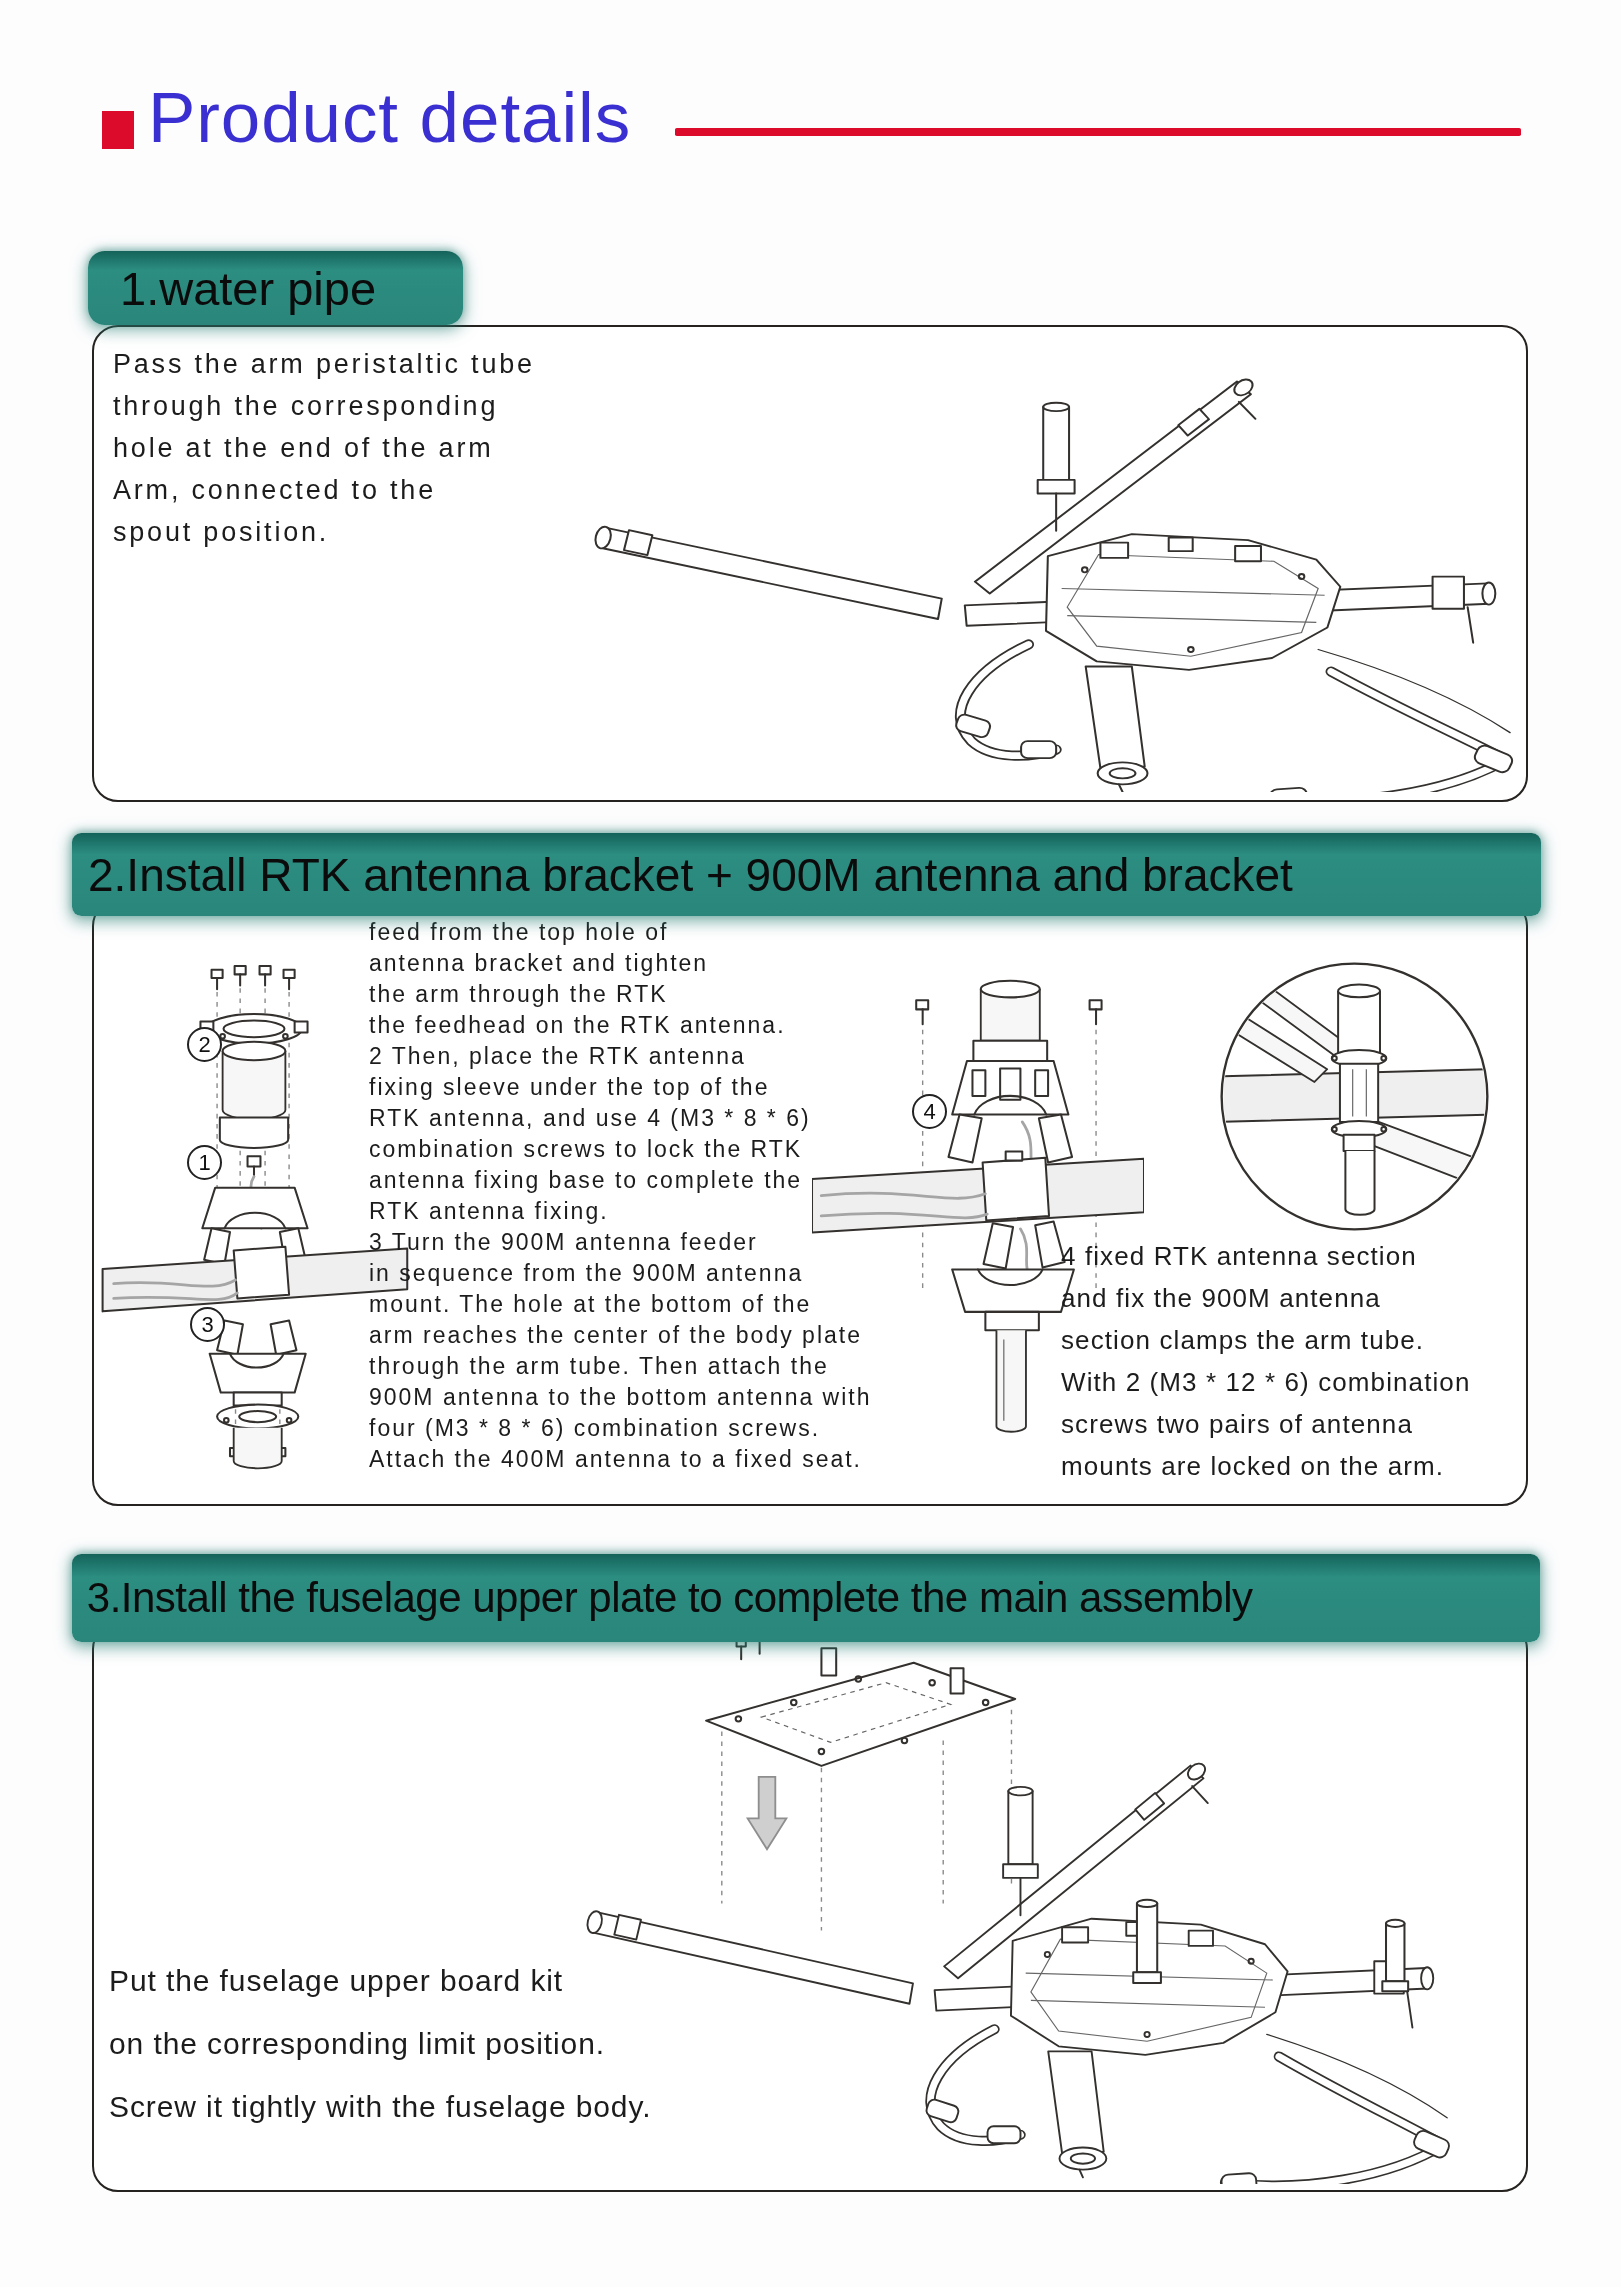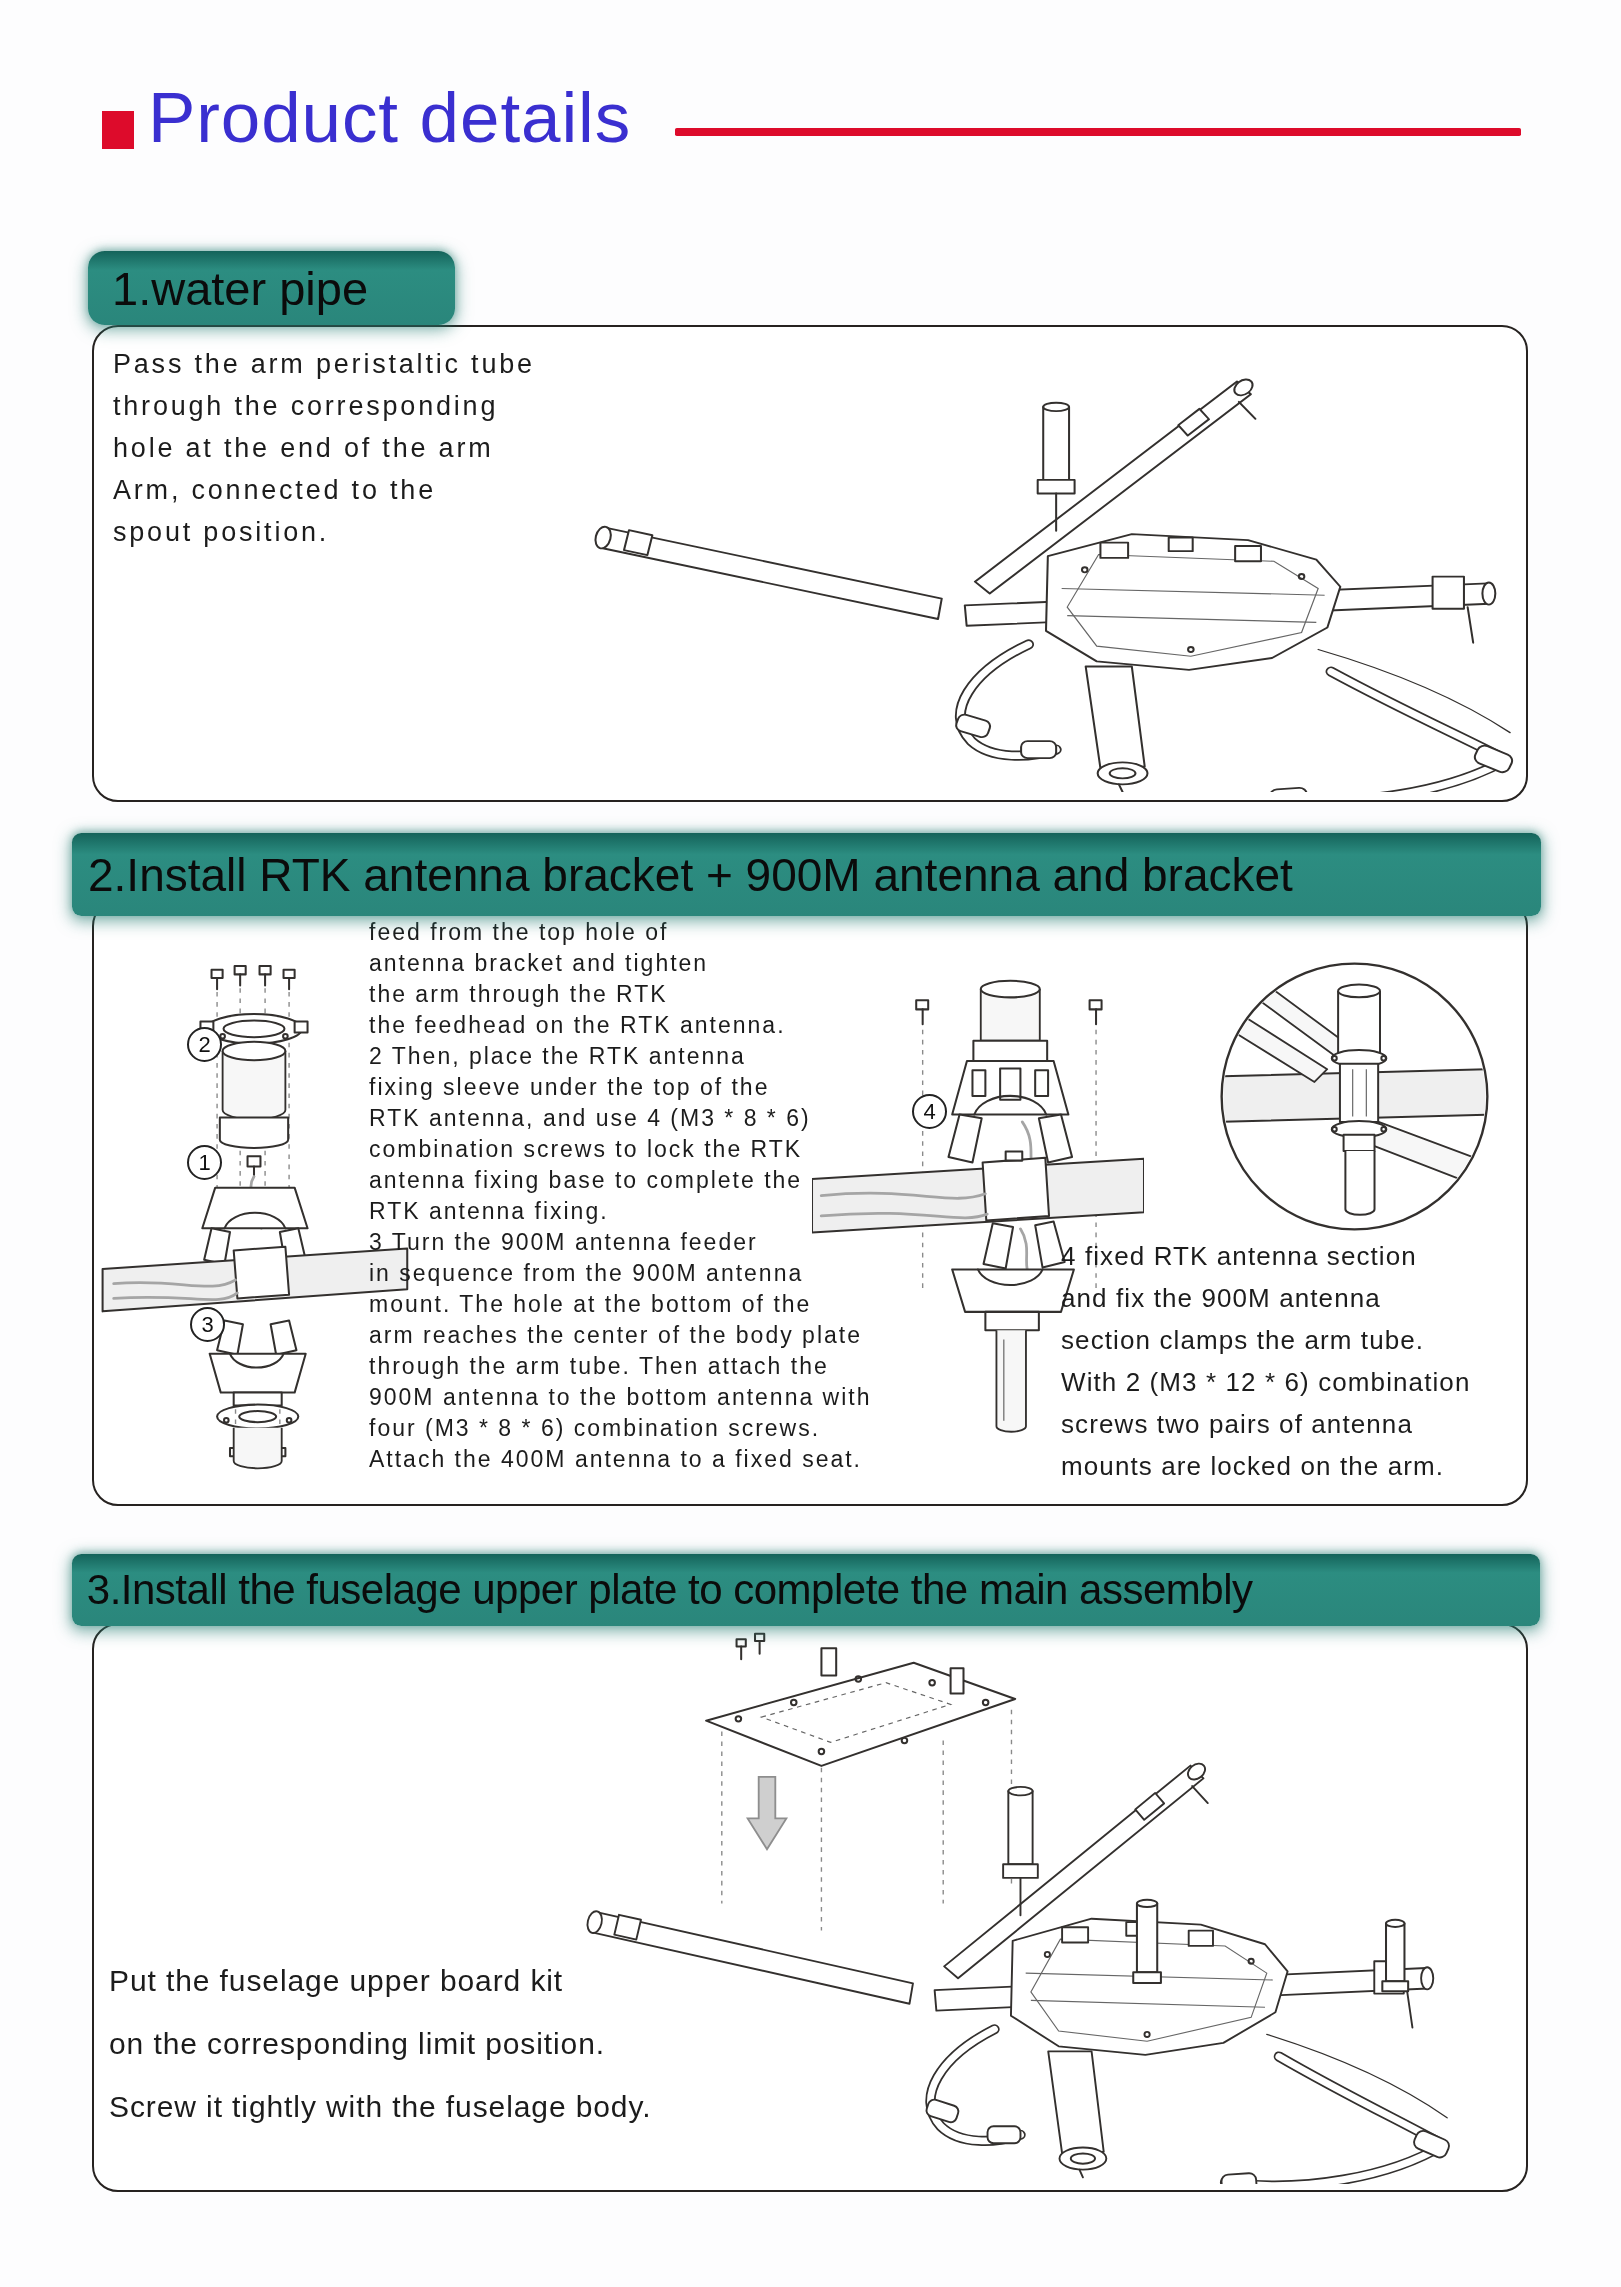--- a/index.html
+++ b/index.html
@@ -22,23 +22,23 @@
   .red-line{position:absolute;left:675px;top:128px;width:846px;height:8.3px;background:var(--accent_red);border-radius:1.8px;}
   
   .sec-box{
     position:absolute;left:92px;width:1432px;border:2.3px solid #262220;border-radius:26px;background:#fff;
   }
   .banner{
     position:absolute;display:flex;align-items:center;z-index:5;color:#0b0b0b;white-space:nowrap;
     background:linear-gradient(180deg,#14635a 0%, #2c8d81 26%, var(--banner_teal) 100%);
     box-shadow:0 3.7px 14.8px 1.8px rgba(36,124,113,.55), 0 -1.8px 7.4px rgba(36,124,113,.35);
   }
-  .banner-1{left:88px;top:251px;width:343px;height:74px;border-radius:16.6px;font-size:47px;padding-left:24px;}
+  .banner-1{left:88px;top:251px;width:343px;height:74px;border-radius:16.6px;font-size:47px;padding-left:32px;}
   .banner-2{left:72px;top:833px;width:1453px;height:83px;border-radius:9.2px;font-size:46px;padding-left:16px;}
-  .banner-3{left:72px;top:1554px;width:1453px;height:72px;border-radius:9.2px;font-size:42px;padding-left:14.8px;letter-spacing:-0.5px;}
+  .banner-3{left:72px;top:1554px;width:1453px;height:88px;border-radius:9.2px;font-size:42px;padding-left:14.8px;letter-spacing:-0.5px;}
   .box-1{top:325px;height:473px;}
   .box-2{top:900px;height:602px;}
   .box-3{top:1623px;height:565px;}
   
   .tblock{position:absolute;z-index:4;}
   .tblock .tline{white-space:nowrap;}
   .s1-text{left:113px;top:343px;font-size:27px;letter-spacing:2.8px;line-height:42px;}
   .s2-col1{left:369px;top:886px;font-size:23px;letter-spacing:2px;line-height:31px;}
   .s2-col2{left:1061px;top:1235px;font-size:26px;letter-spacing:1.1px;line-height:42px;}
   .s3-text{left:109px;top:1949px;font-size:30px;letter-spacing:0.9px;line-height:63px;}

